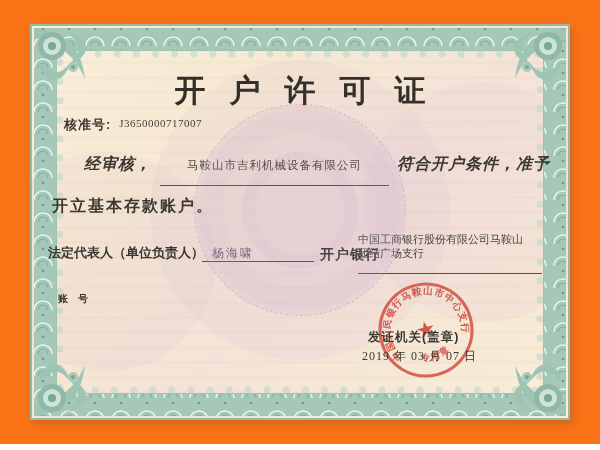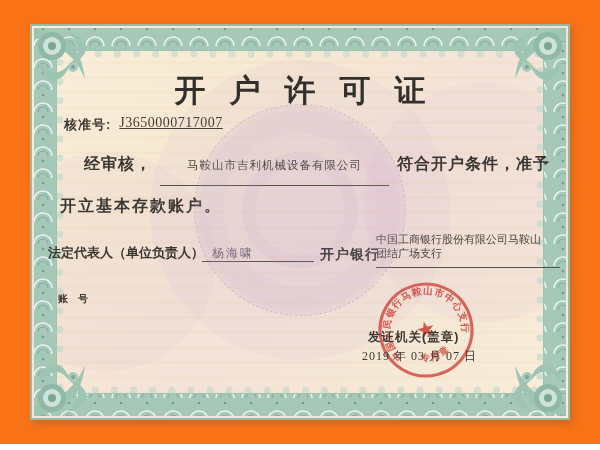--- a/index.html
+++ b/index.html
@@ -39,48 +39,48 @@
     position:absolute; top:46px; left:0; width:100%; text-align:center;
     font-family:"Liberation Serif", serif; font-weight:700;
     font-size:31px; letter-spacing:24px; padding-left:24px;
     color:#32302b;
   }
 
   .lbl { font-weight:700; color:#3b3831; }
   .val { font-family:"Liberation Serif", serif; color:#45413a; }
 
   .approval { position:absolute; left:34px; top:92px; font-size:13px; letter-spacing:1px; }
-  .approval .val { font-size:14px; position:relative; top:-2px; margin-left:8px; letter-spacing:0.5px;text-decoration:underline; }
+  .approval .val { font-size:11px; position:relative; top:-2px; margin-left:8px; letter-spacing:0.5px; }
 
   .serial { position:absolute; left:372px; top:92px; font-size:13.5px; }
   .serial .val { font-size:14px; margin-left:4px; letter-spacing:0.5px; }
   .serial .red { color:#e0402f; font-family:"Liberation Serif", serif; font-size:14px; letter-spacing:0.5px; }
 
   .bodyline {
     position:absolute; left:54px; right:20px; top:130px;
     display:flex; align-items:baseline; font-size:16px;
   }
-  .bodyline .lbl { white-space:nowrap; letter-spacing:1px; }
+  .bodyline .lbl { white-space:nowrap; letter-spacing:1px;font-style:italic; }
   .fill-line {
     flex:1; margin:0 8px; border-bottom:1px solid #55504a;
     text-align:center; font-size:11.5px; padding-bottom:12px; color:#4a463f;
     font-family:"Liberation Serif", serif; letter-spacing:1px;
   }
-  .bodyline2 { position:absolute; left:30px; top:172px; font-size:16px; letter-spacing:2px; }
+  .bodyline2 { position:absolute; left:22px; top:172px; font-size:16px; letter-spacing:2px; }
 
   .rep-label { position:absolute; left:18px; top:220px; font-size:13px; }
   .rep-name {
     position:absolute; left:172px; top:221px; width:112px; height:17px;
     border-bottom:1px solid #55504a; font-size:12px; padding-left:10px;
     font-family:Liberation Mono, monospace; color:#6e6070; letter-spacing:2px;
   }
   .bank-label { position:absolute; left:290px; top:222px; font-size:14px; letter-spacing:1px; }
   .bank-name {
-    position:absolute; left:346px; top:209px; width:184px;
-    border-bottom:1px solid #55504a; padding-bottom:6px;
+    position:absolute; left:328px; top:209px; width:184px;
+    border-bottom:1px solid #55504a; padding-bottom:12px;
     font-size:11px; line-height:1.25; color:#4a463f;
     font-family:"Liberation Serif", serif;
   }
 
   .acct-label { position:absolute; left:28px; top:268px; font-size:10px; }
   .acct-value {
     position:absolute; left:70px; top:264px; width:186px; height:17px;
     border-bottom:1px solid #55504a; padding-left:6px;
     font-size:13px; letter-spacing:0.5px; color:#45413a;
     font-family:"Liberation Serif", serif;

